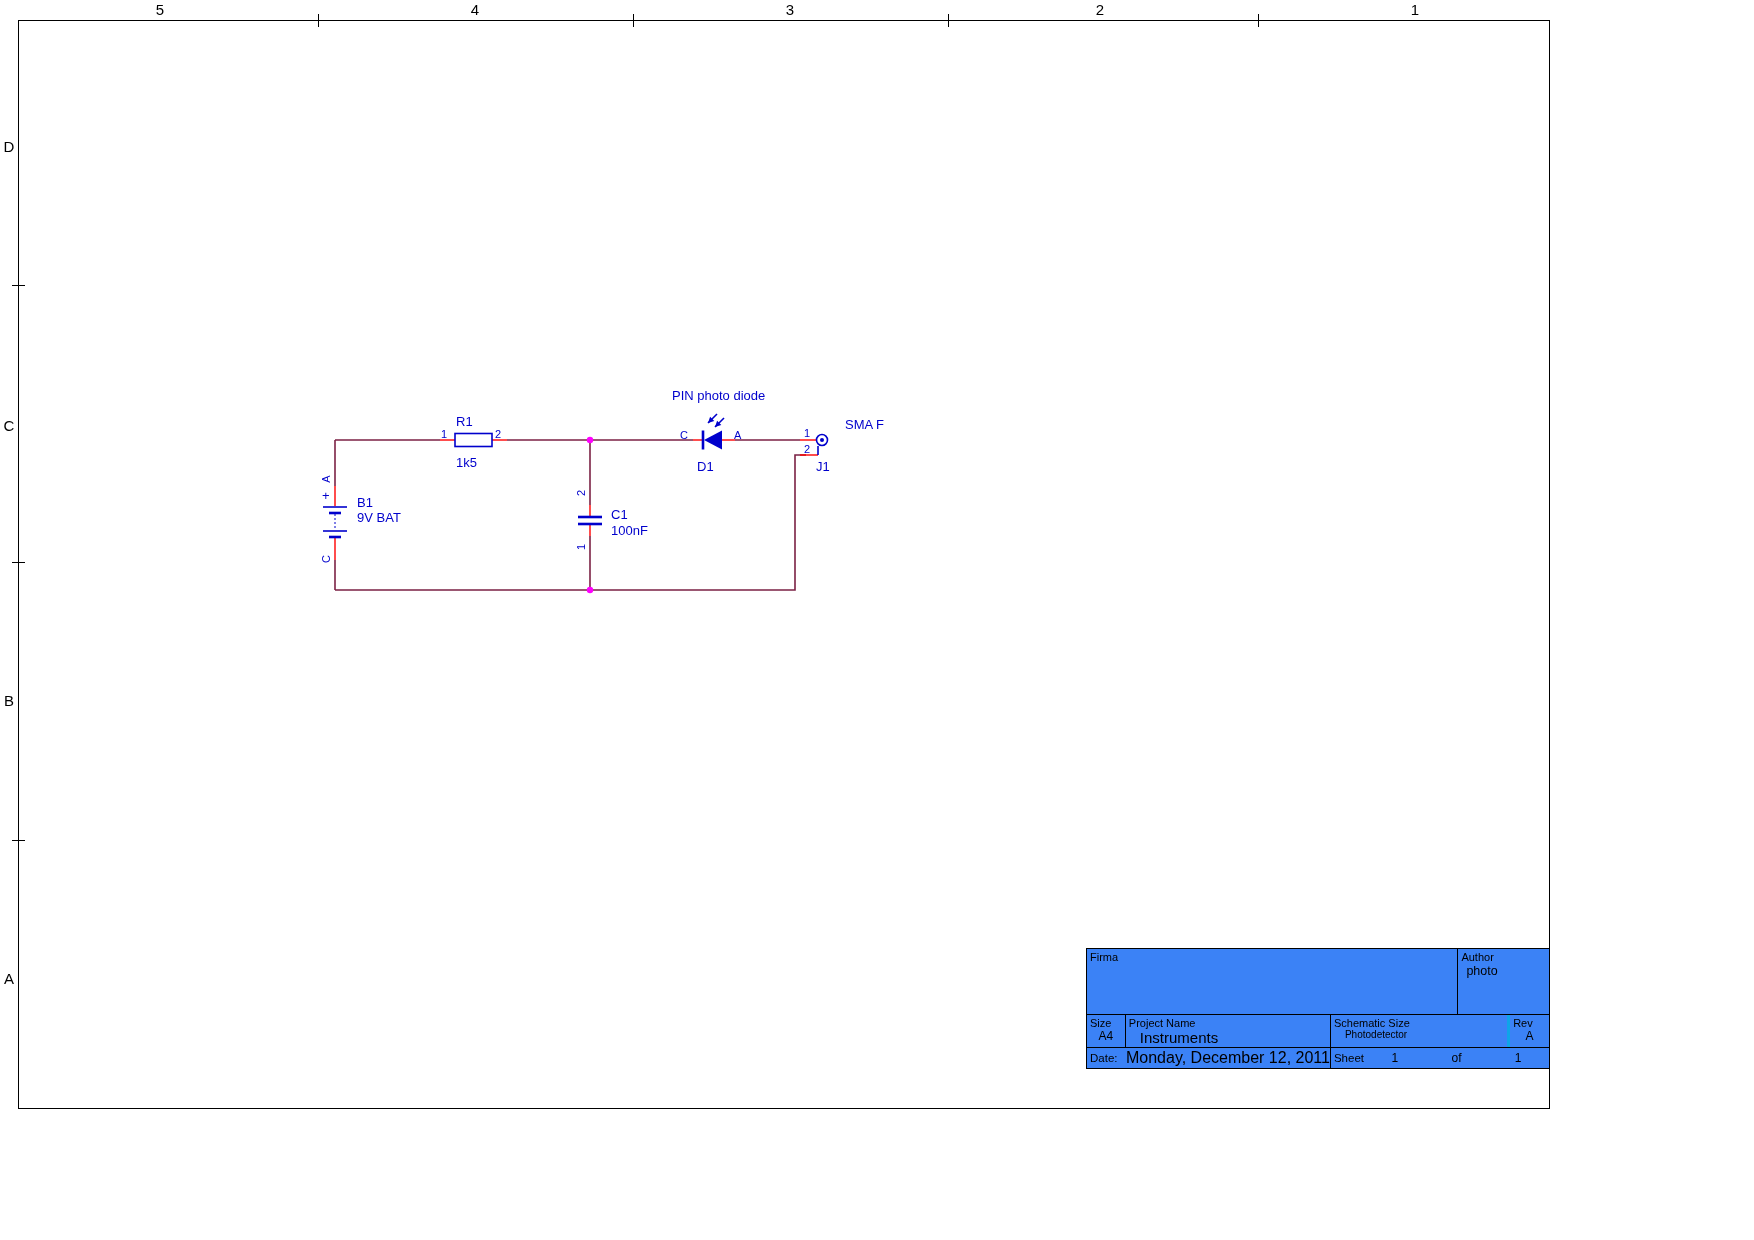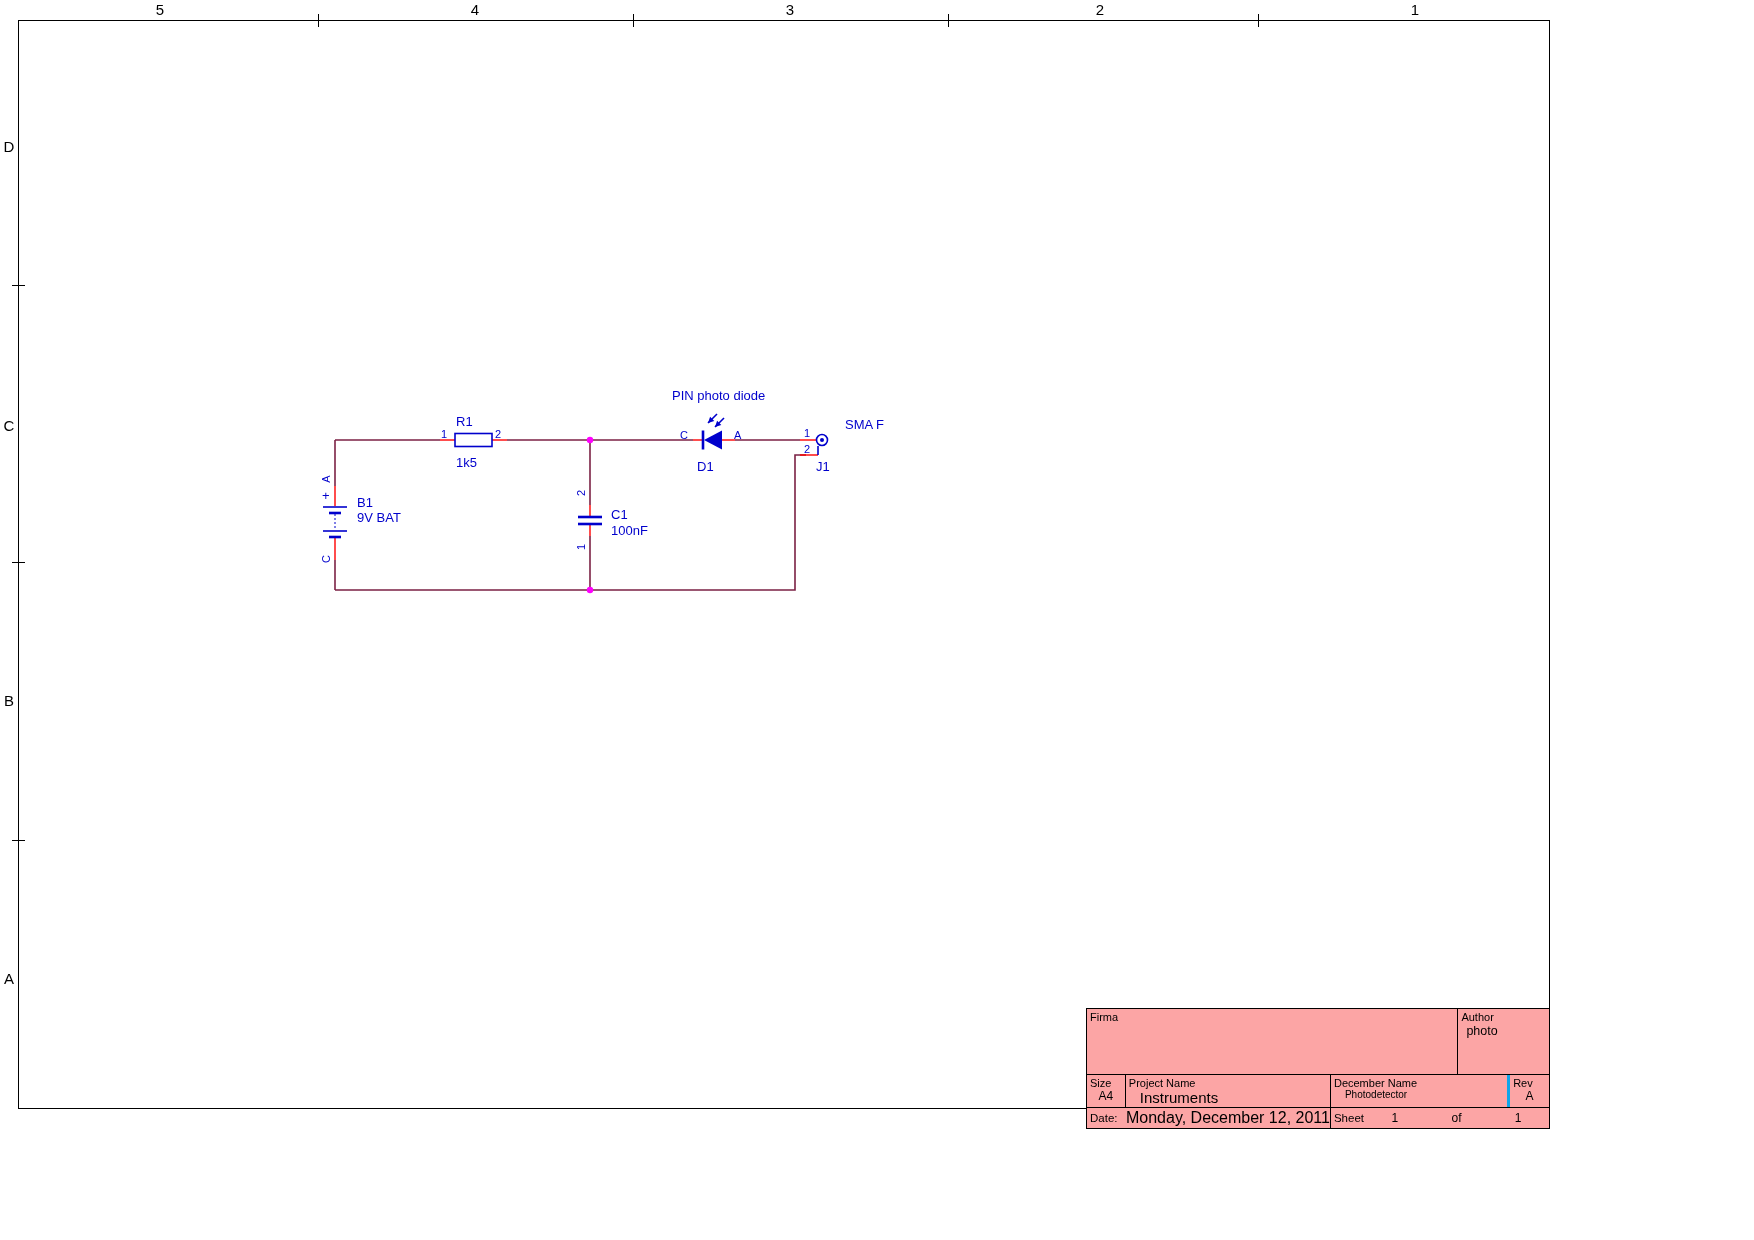--- a/index.html
+++ b/index.html
@@ -26,21 +26,21 @@
   .wire{stroke:var(--wire);stroke-width:1.6;fill:none;}
   .pin{stroke:var(--pin);stroke-width:1.4;fill:none;}
   .sym{stroke:var(--symbol);stroke-width:1.6;fill:none;}
   .sym-thick{stroke:var(--symbol);stroke-width:2.6;fill:none;}
   .sym-fill{fill:var(--symbol);stroke:none;}
   .sym-white{stroke:var(--symbol);stroke-width:1.6;fill:#fff;}
   .dotted{stroke:var(--symbol);stroke-width:1;stroke-dasharray:2,2;fill:none;}
   .junction{fill:var(--junction);stroke:none;}
 
   
-  .tb{position:absolute;left:1086px;top:1008px;width:464px;height:121px;border:1px solid #000;box-sizing:border-box;background:#fca5a5;font-size:12px;}
+  .tb{position:absolute;left:1086px;top:948px;width:464px;height:121px;border:1px solid #000;box-sizing:border-box;background:#3b82f6;font-size:12px;}
   .tb *{box-sizing:border-box;}
   .tb-label{font-size:11px;display:block;padding:2px 0 0 3px;}
   .tb-row1{display:flex;height:66px;border-bottom:1px solid #000;}
   .tb-firma{width:372px;position:relative;}
   .tb-firma-name{font-size:37px;padding-left:48px;margin-top:-2px;letter-spacing:1px;}
   .tb-author{width:92px;border-left:1px solid #000;}
   .tb-author-name{font-size:12.5px;padding-left:8px;margin-top:1px;}
   .tb-row2{display:flex;height:33px;border-bottom:1px solid #000;}
   .tb-size{width:38px;text-align:center;}
   .tb-size .tb-label{text-align:left;}
@@ -186,21 +186,21 @@
     <div class="tb-row2">
       <div class="tb-size">
         <span class="tb-label">Size</span>
         <div>A4</div>
       </div>
       <div class="tb-project">
         <span class="tb-label">Project Name</span>
         <div class="tb-project-name">Instruments</div>
       </div>
       <div class="tb-schname">
-        <span class="tb-label">December Name</span>
+        <span class="tb-label">Schematic Size</span>
         <div class="tb-sch-name">Photodetector</div>
       </div>
       <div class="tb-rev">
         <span class="tb-label">Rev</span>
         <div>A</div>
       </div>
     </div>
     <div class="tb-row3">
       <div class="tb-date">
         <span class="tb-date-label">Date:</span>

